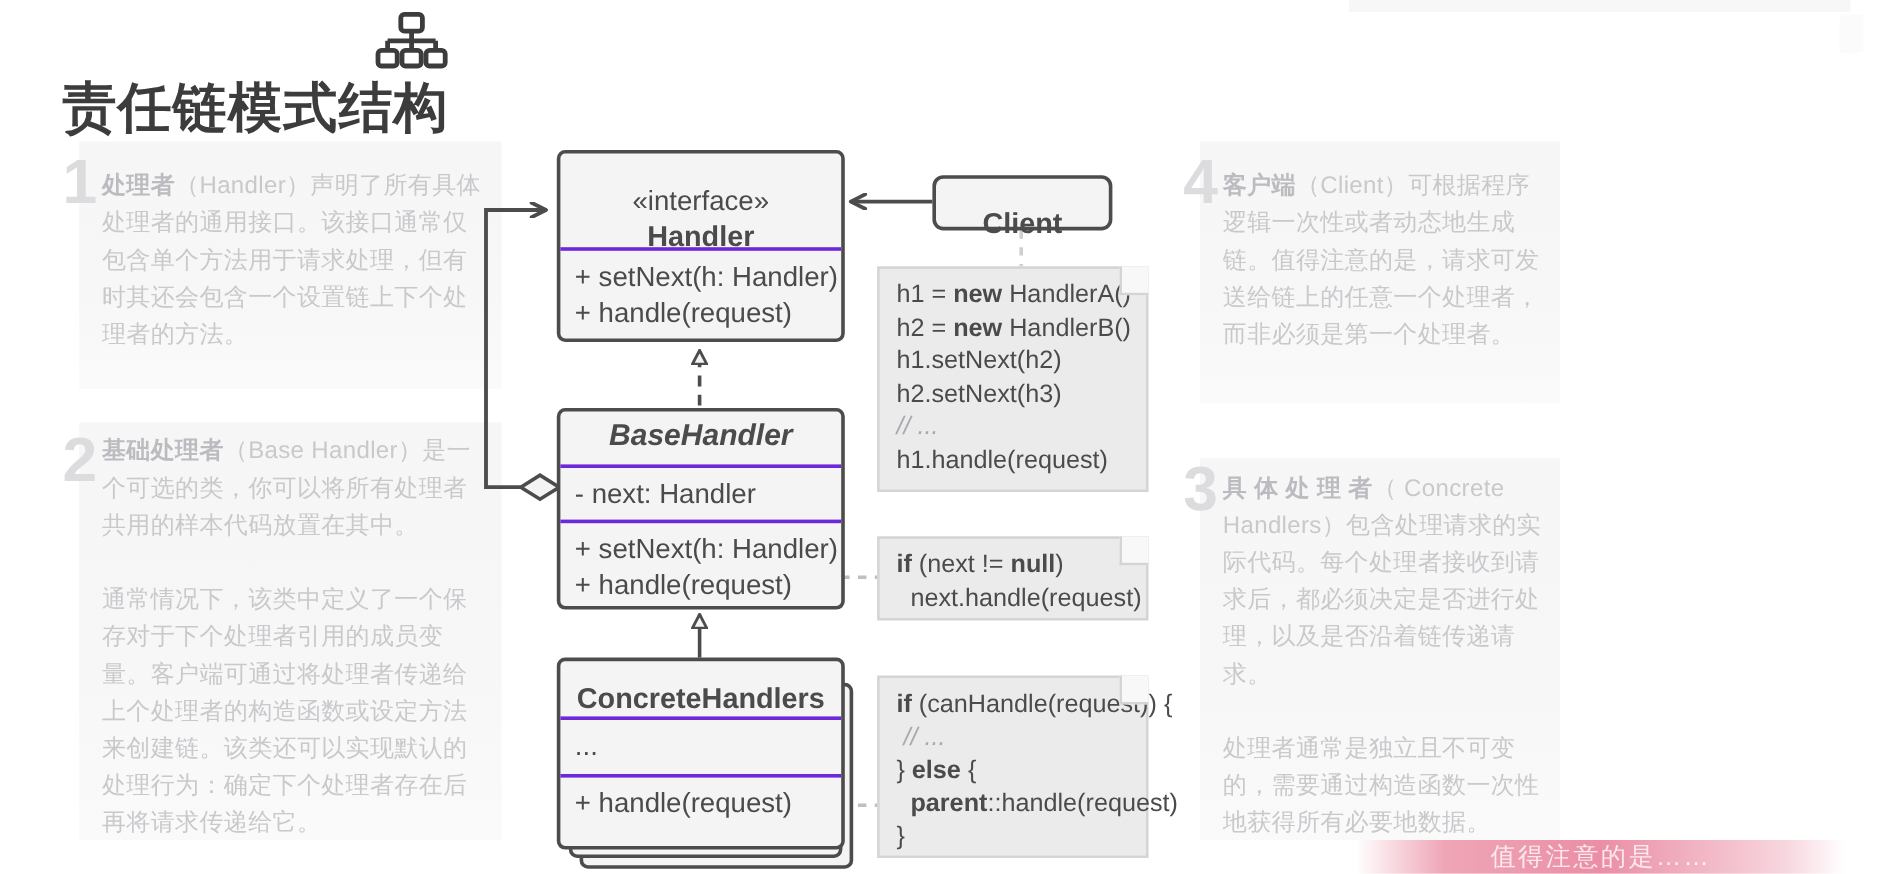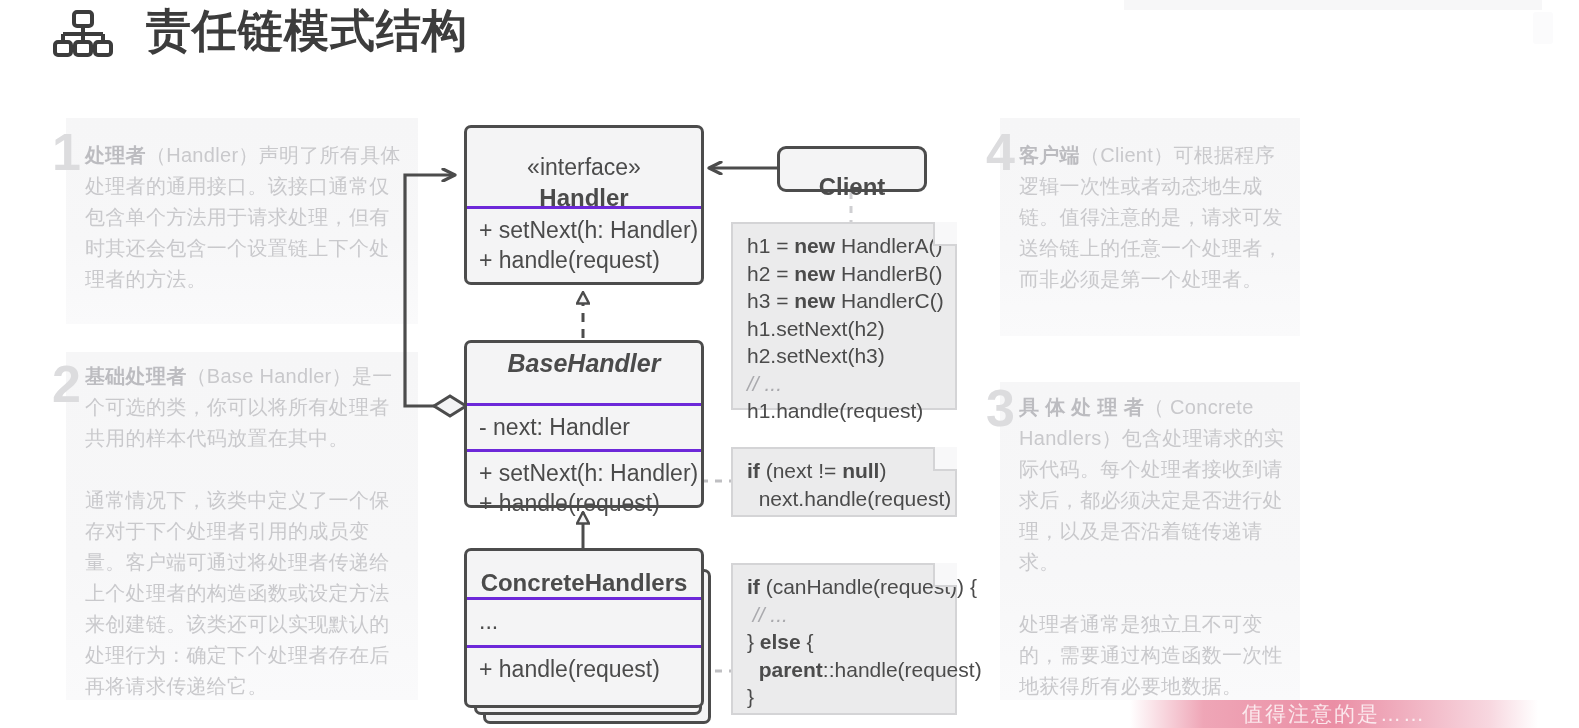--- a/index.html
+++ b/index.html
@@ -15,21 +15,21 @@
   .top-strip{
     position:absolute;left:1124px;top:0px;width:418px;height:10px;
     background:#f7f7f8;
   }
   .top-corner{
     position:absolute;left:1533px;top:12px;width:20px;height:32px;
     background:#fbfbfc;border-radius:3px;
   }
 
   
-  .title-row{position:absolute;left:52px;top:8px;display:flex;align-items:flex-start;gap:32px;}
+  .title-row{position:absolute;left:52px;top:8px;display:flex;align-items:flex-end;gap:5px;flex-direction:column;}
   .title-icon{width:62px;height:54px;display:block;}
   .title-text{
     font-size:45px;font-weight:bold;color:#3c3c3c;letter-spacing:1px;
     line-height:1;white-space:nowrap;
   }
 
   
   .panel{
     position:absolute;
     background:linear-gradient(180deg,#f6f6f7 0%,#f7f7f8 60%,#fafafb 100%);
@@ -203,21 +203,21 @@
     </div>
   </div>
 
   <div class="uml" style="left:777px;top:146px;width:150px;height:46px;border-radius:9px;">
     <div class="sec ctr" style="padding-top:22px;">
       <div class="ttl">Client</div>
     </div>
   </div>
 
   <div class="uml" style="left:464px;top:340px;width:240px;height:168px;">
-    <div class="sec ctr" style="padding-top:6px;height:60px;">
+    <div class="sec ctr" style="padding-top:6px;height:44px;">
       <div class="ital">BaseHandler</div>
     </div>
     <div class="sec" style="height:46px;">
       <div class="ln">- next: Handler</div>
     </div>
     <div class="sec">
       <div class="ln">+ setNext(h: Handler)</div>
       <div class="ln">+ handle(request)</div>
     </div>
   </div>
@@ -233,21 +233,20 @@
     </div>
     <div class="sec">
       <div class="ln">+ handle(request)</div>
     </div>
   </div>
 
   <div class="note" style="left:731px;top:222px;width:226px;height:188px;">
     <div class="fold"></div>
     <div class="nl"><span>h1 = </span><b>new</b><span> HandlerA()</span></div>
     <div class="nl"><span>h2 = </span><b>new</b><span> HandlerB()</span></div>
-    <div class="nl"><span>h3 = </span><b>new</b><span> HandlerC()</span></div>
     <div class="nl">h1.setNext(h2)</div>
     <div class="nl">h2.setNext(h3)</div>
     <div class="nl cmt">// ...</div>
     <div class="nl">h1.handle(request)</div>
   </div>
 
   <div class="note" style="left:731px;top:447px;width:226px;height:70px;">
     <div class="fold"></div>
     <div class="nl"><b>if</b><span> (next != </span><b>null</b><span>)</span></div>
     <div class="nl">  next.handle(request)</div>

